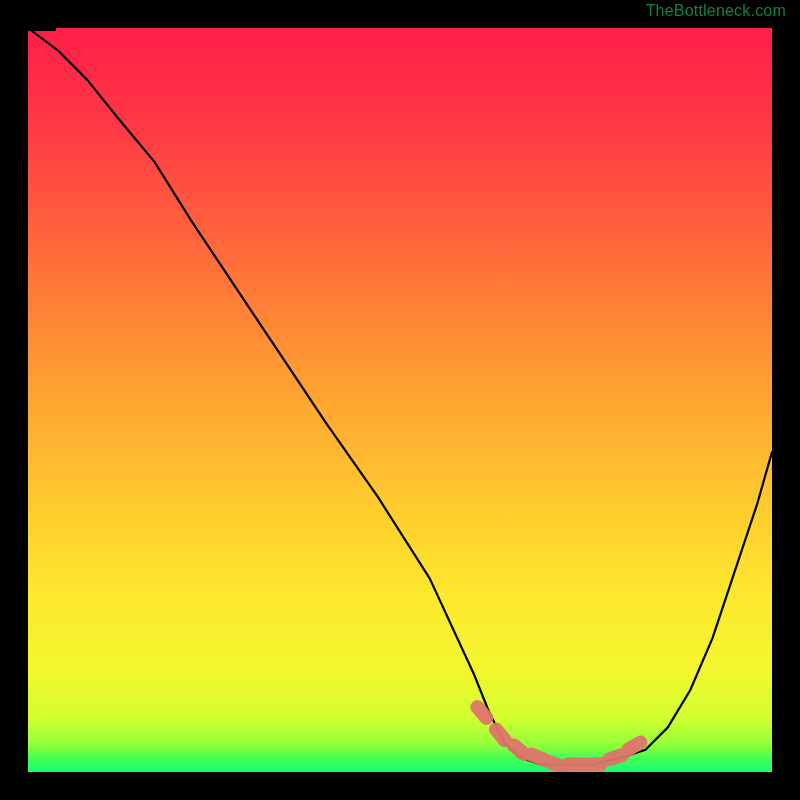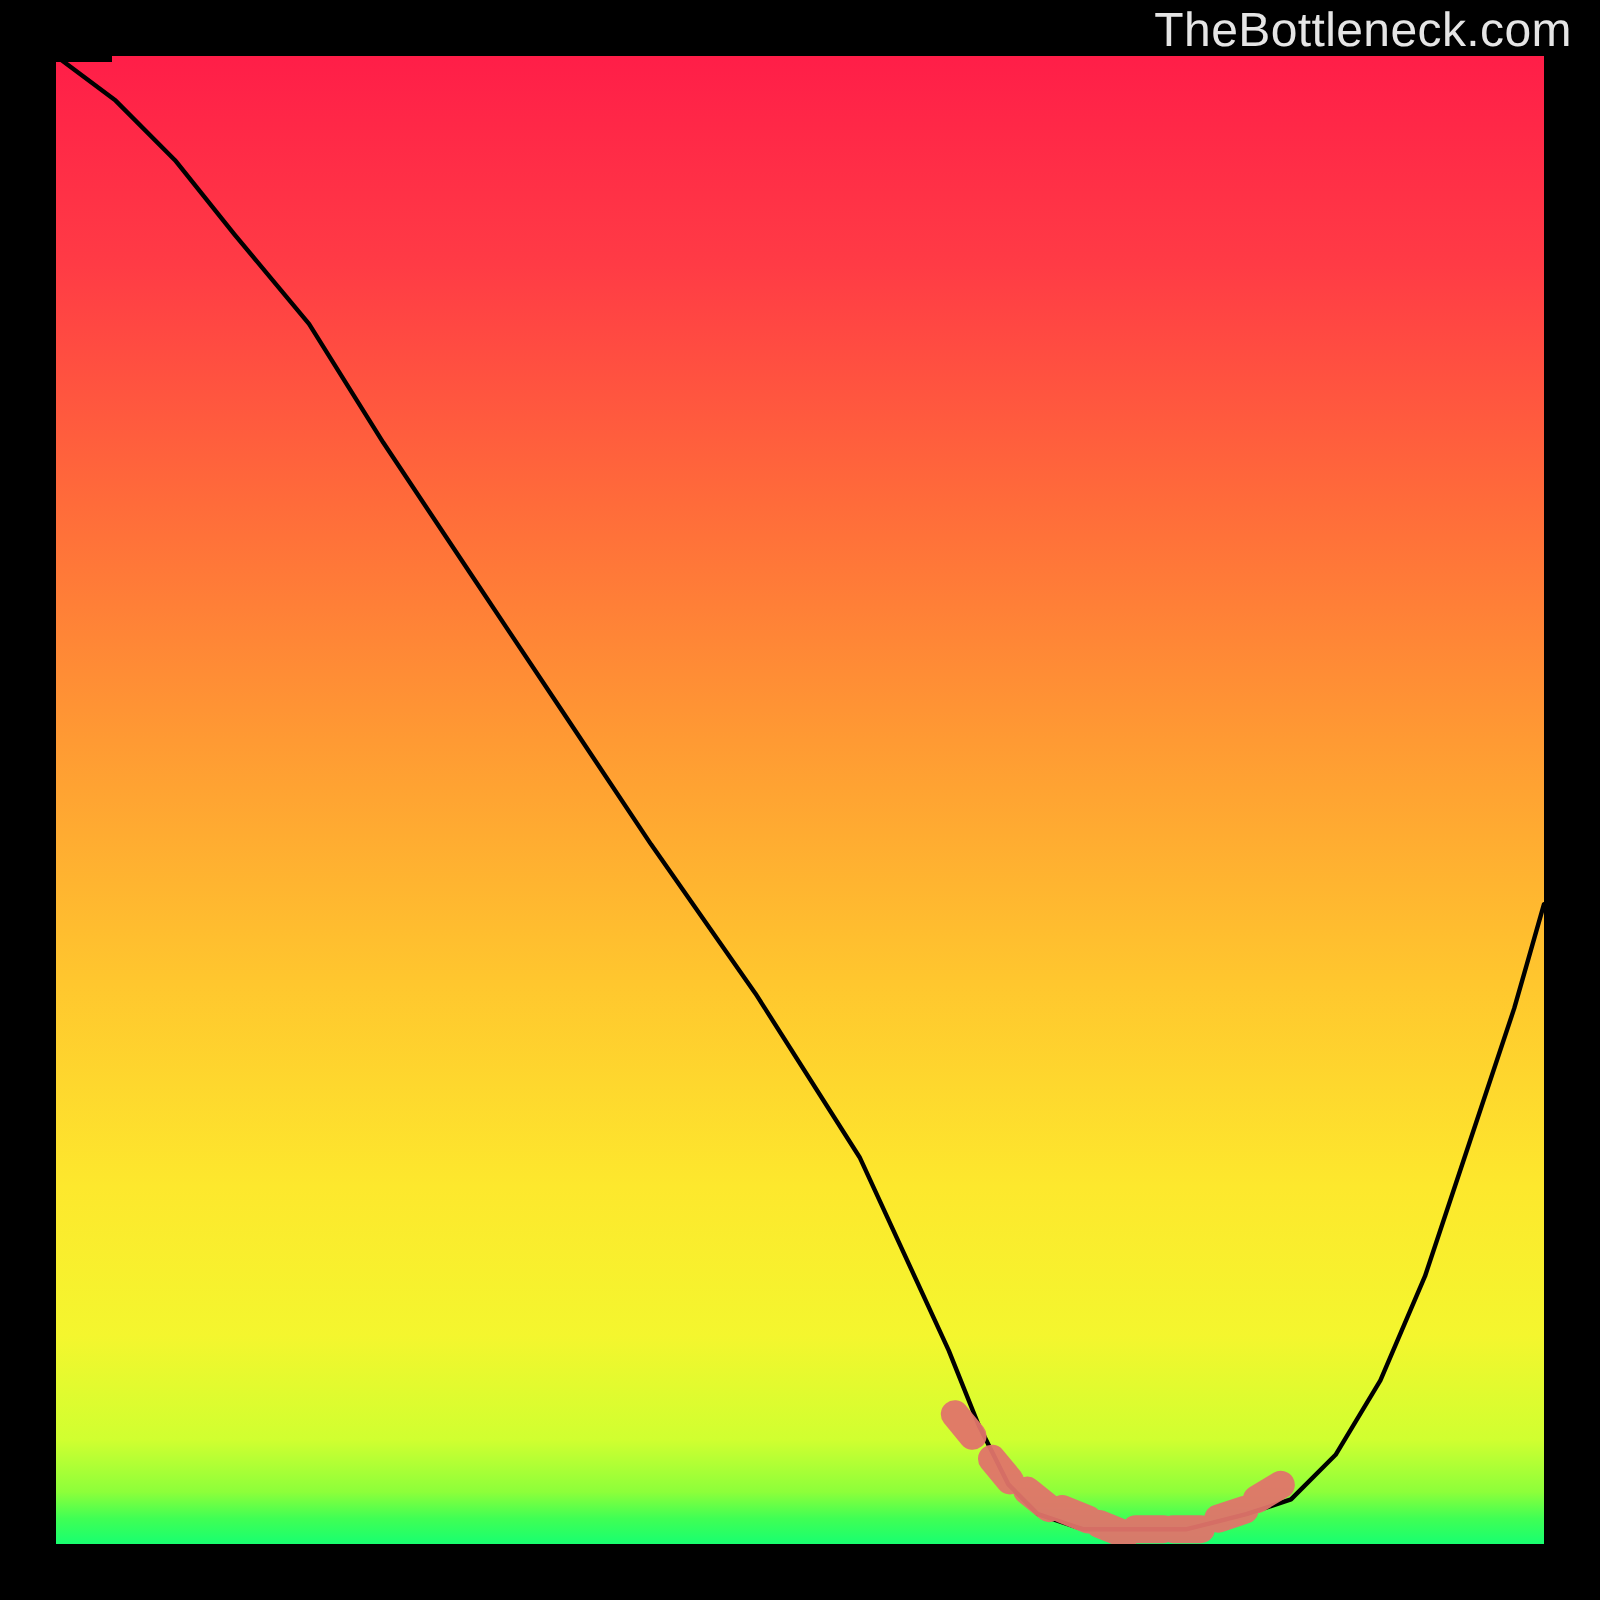--- a/index.html
+++ b/index.html
@@ -13,23 +13,23 @@
   }
   .canvas-wrap {
     position: relative;
     width: 800px;
     height: 800px;
   }
   .watermark {
     position: absolute;
     top: 2px;
     right: 14px;
-    font-size: 24px;
+    font-size: 16px;
     font-weight: 500;
-    color: #e5e5e5;
+    color: #15803d;
     letter-spacing: 0.2px;
     z-index: 50;
   }
   .plot-area {
     position: absolute;
     left: 28px;
     top: 28px;
     width: 744px;
     height: 744px;
     overflow: hidden;

